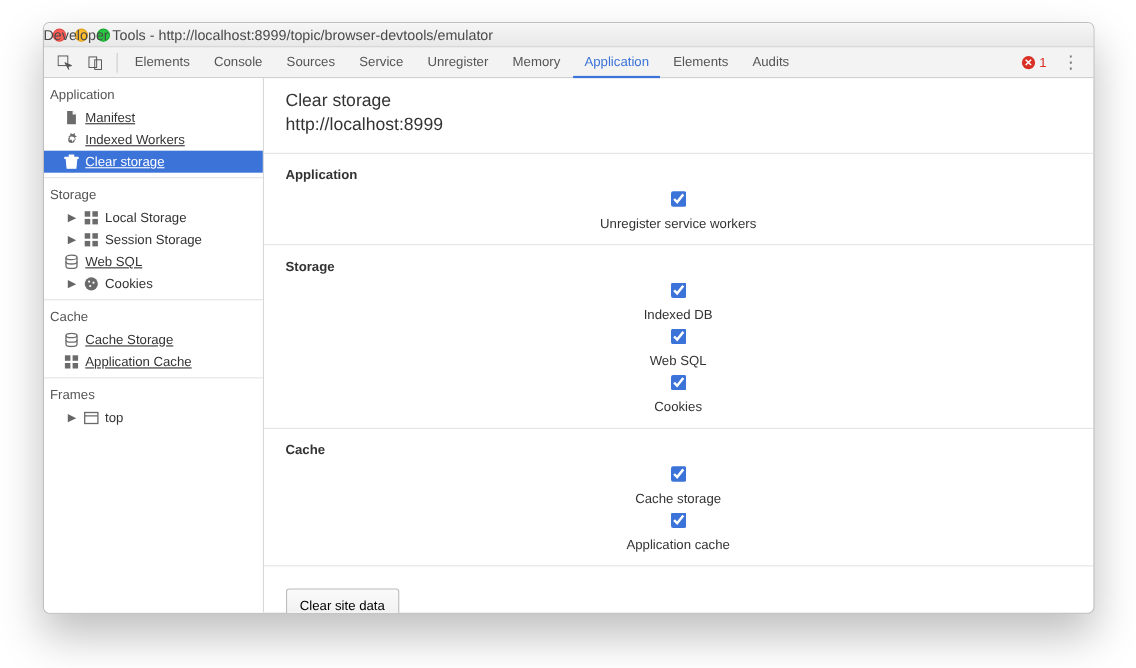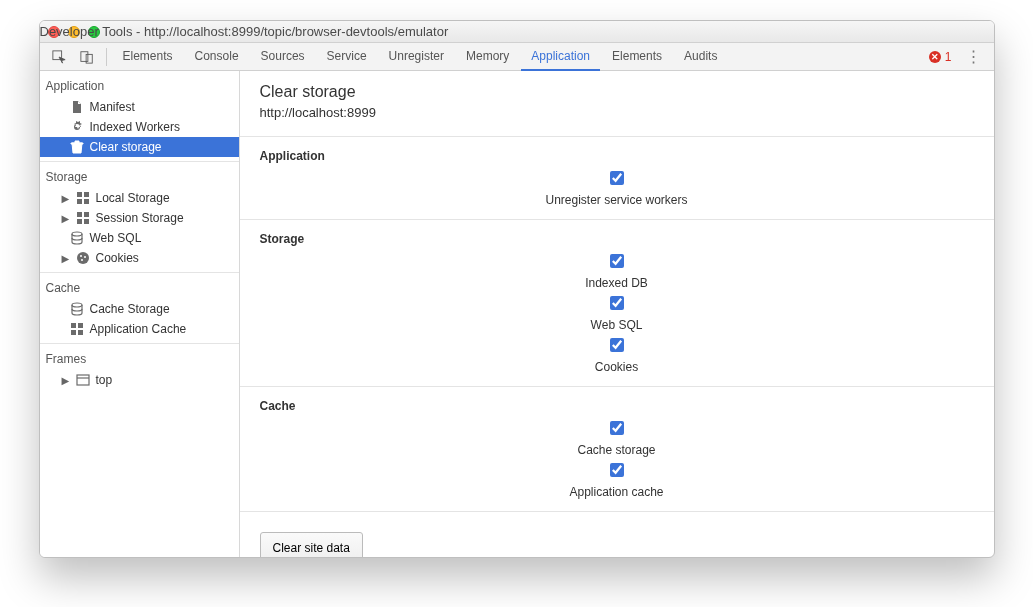--- a/index.html
+++ b/index.html
@@ -96,41 +96,41 @@
   .tree-item {
     display:flex; align-items:center;
     gap:6px;
     height:20px;
     padding-left: 14px;
     font-size:12px;
     color:#333;
     cursor:pointer;
   }
   .tree-item.indent1 { padding-left: 22px; }
-  .tree-item.nodisc { padding-left: 30px; } 
+  .tree-item.nodisc { padding-left: 18px; text-decoration: underline; } 
   .tree-item.selected {
     background:#3b73d8;
     color:#fff;
   }
   .tree-item.selected svg { stroke:#fff; fill:#fff; }
   .disclosure {
     width:8px; display:inline-block; font-size:10px; color:#666;
   }
   .ico { width:14px; height:14px; display:flex; align-items:center; justify-content:center; }
   .ico svg { width:14px; height:14px; }
 
   .main { flex:1; overflow-y:auto; }
   .main-inner { padding: 12px 20px; }
   .main h1 {
     font-size: 16px;
     font-weight: 400;
     color:#333;
     margin-bottom: 4px;
   }
-  .origin { font-size:13px; color:#333; margin-bottom: 16px; }
+  .origin { font-size:16px; color:#333; margin-bottom: 16px; }
   .group-hr { border:none; border-top:1px solid #e4e4e4; margin: 12px -20px; }
   .group-head {
     font-weight: bold;
     font-size:12px;
     color:#333;
     margin: 10px 0 8px 0;
   }
   .chk-row {
     display:flex; align-items:center; gap:8px;
     margin: 6px 0;

